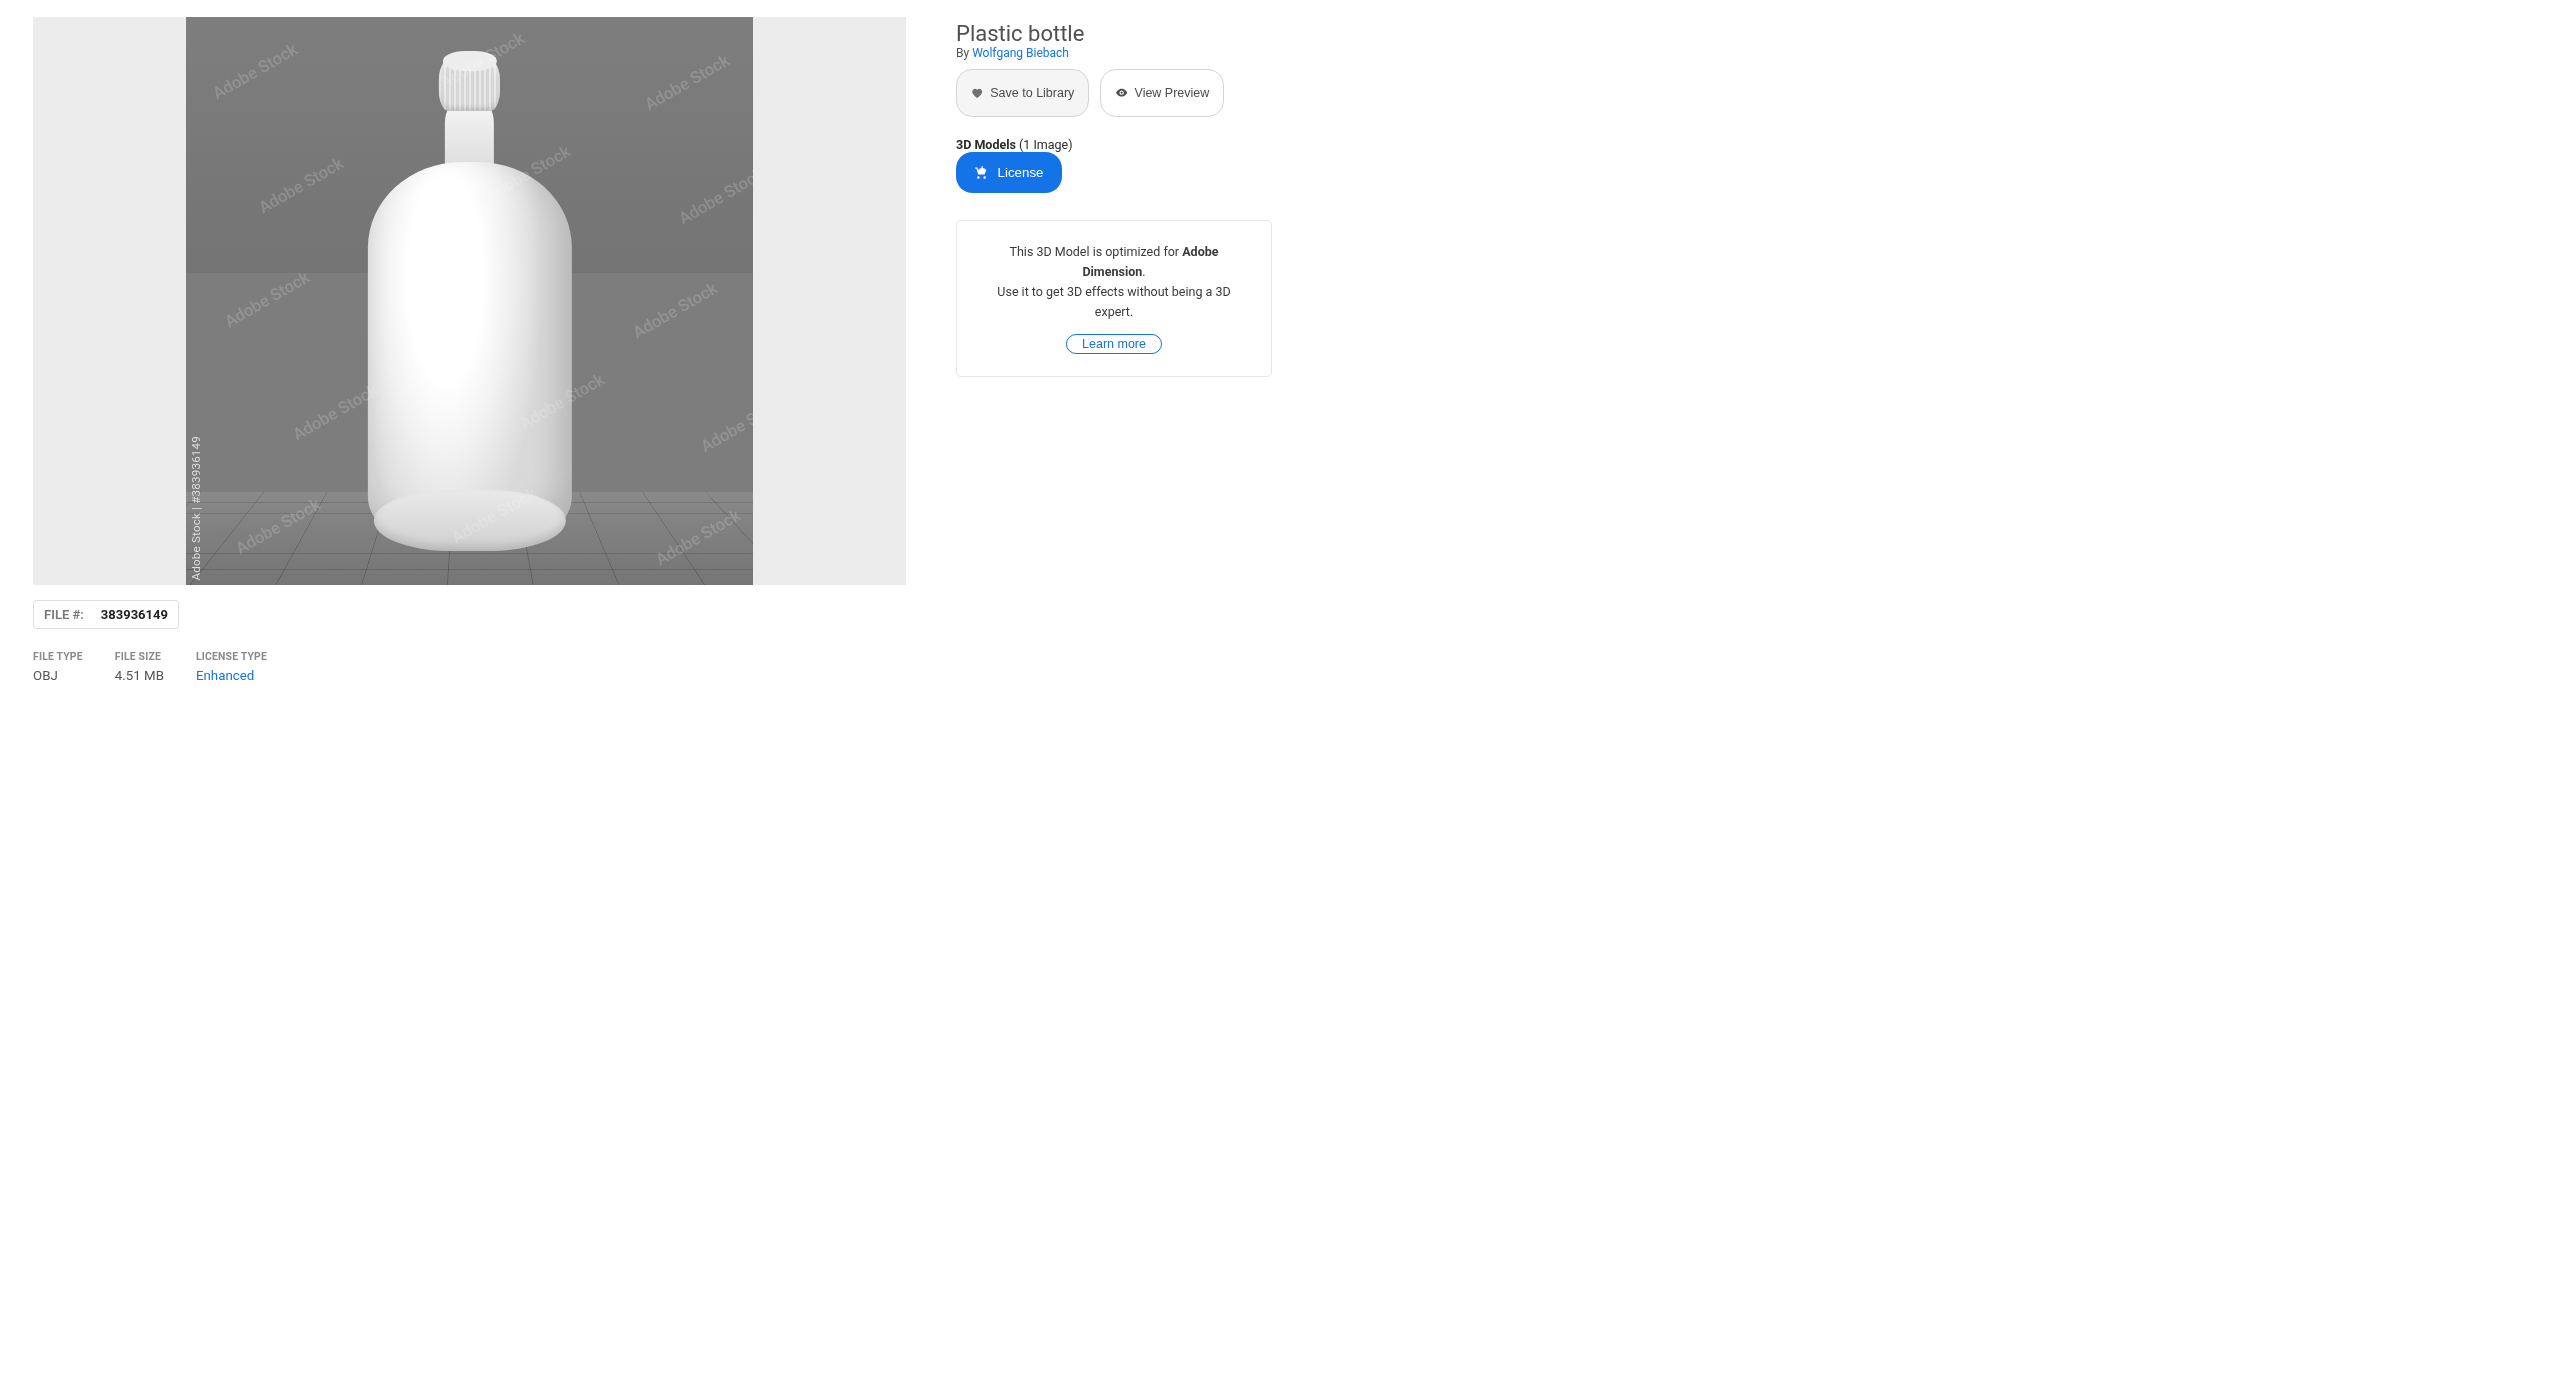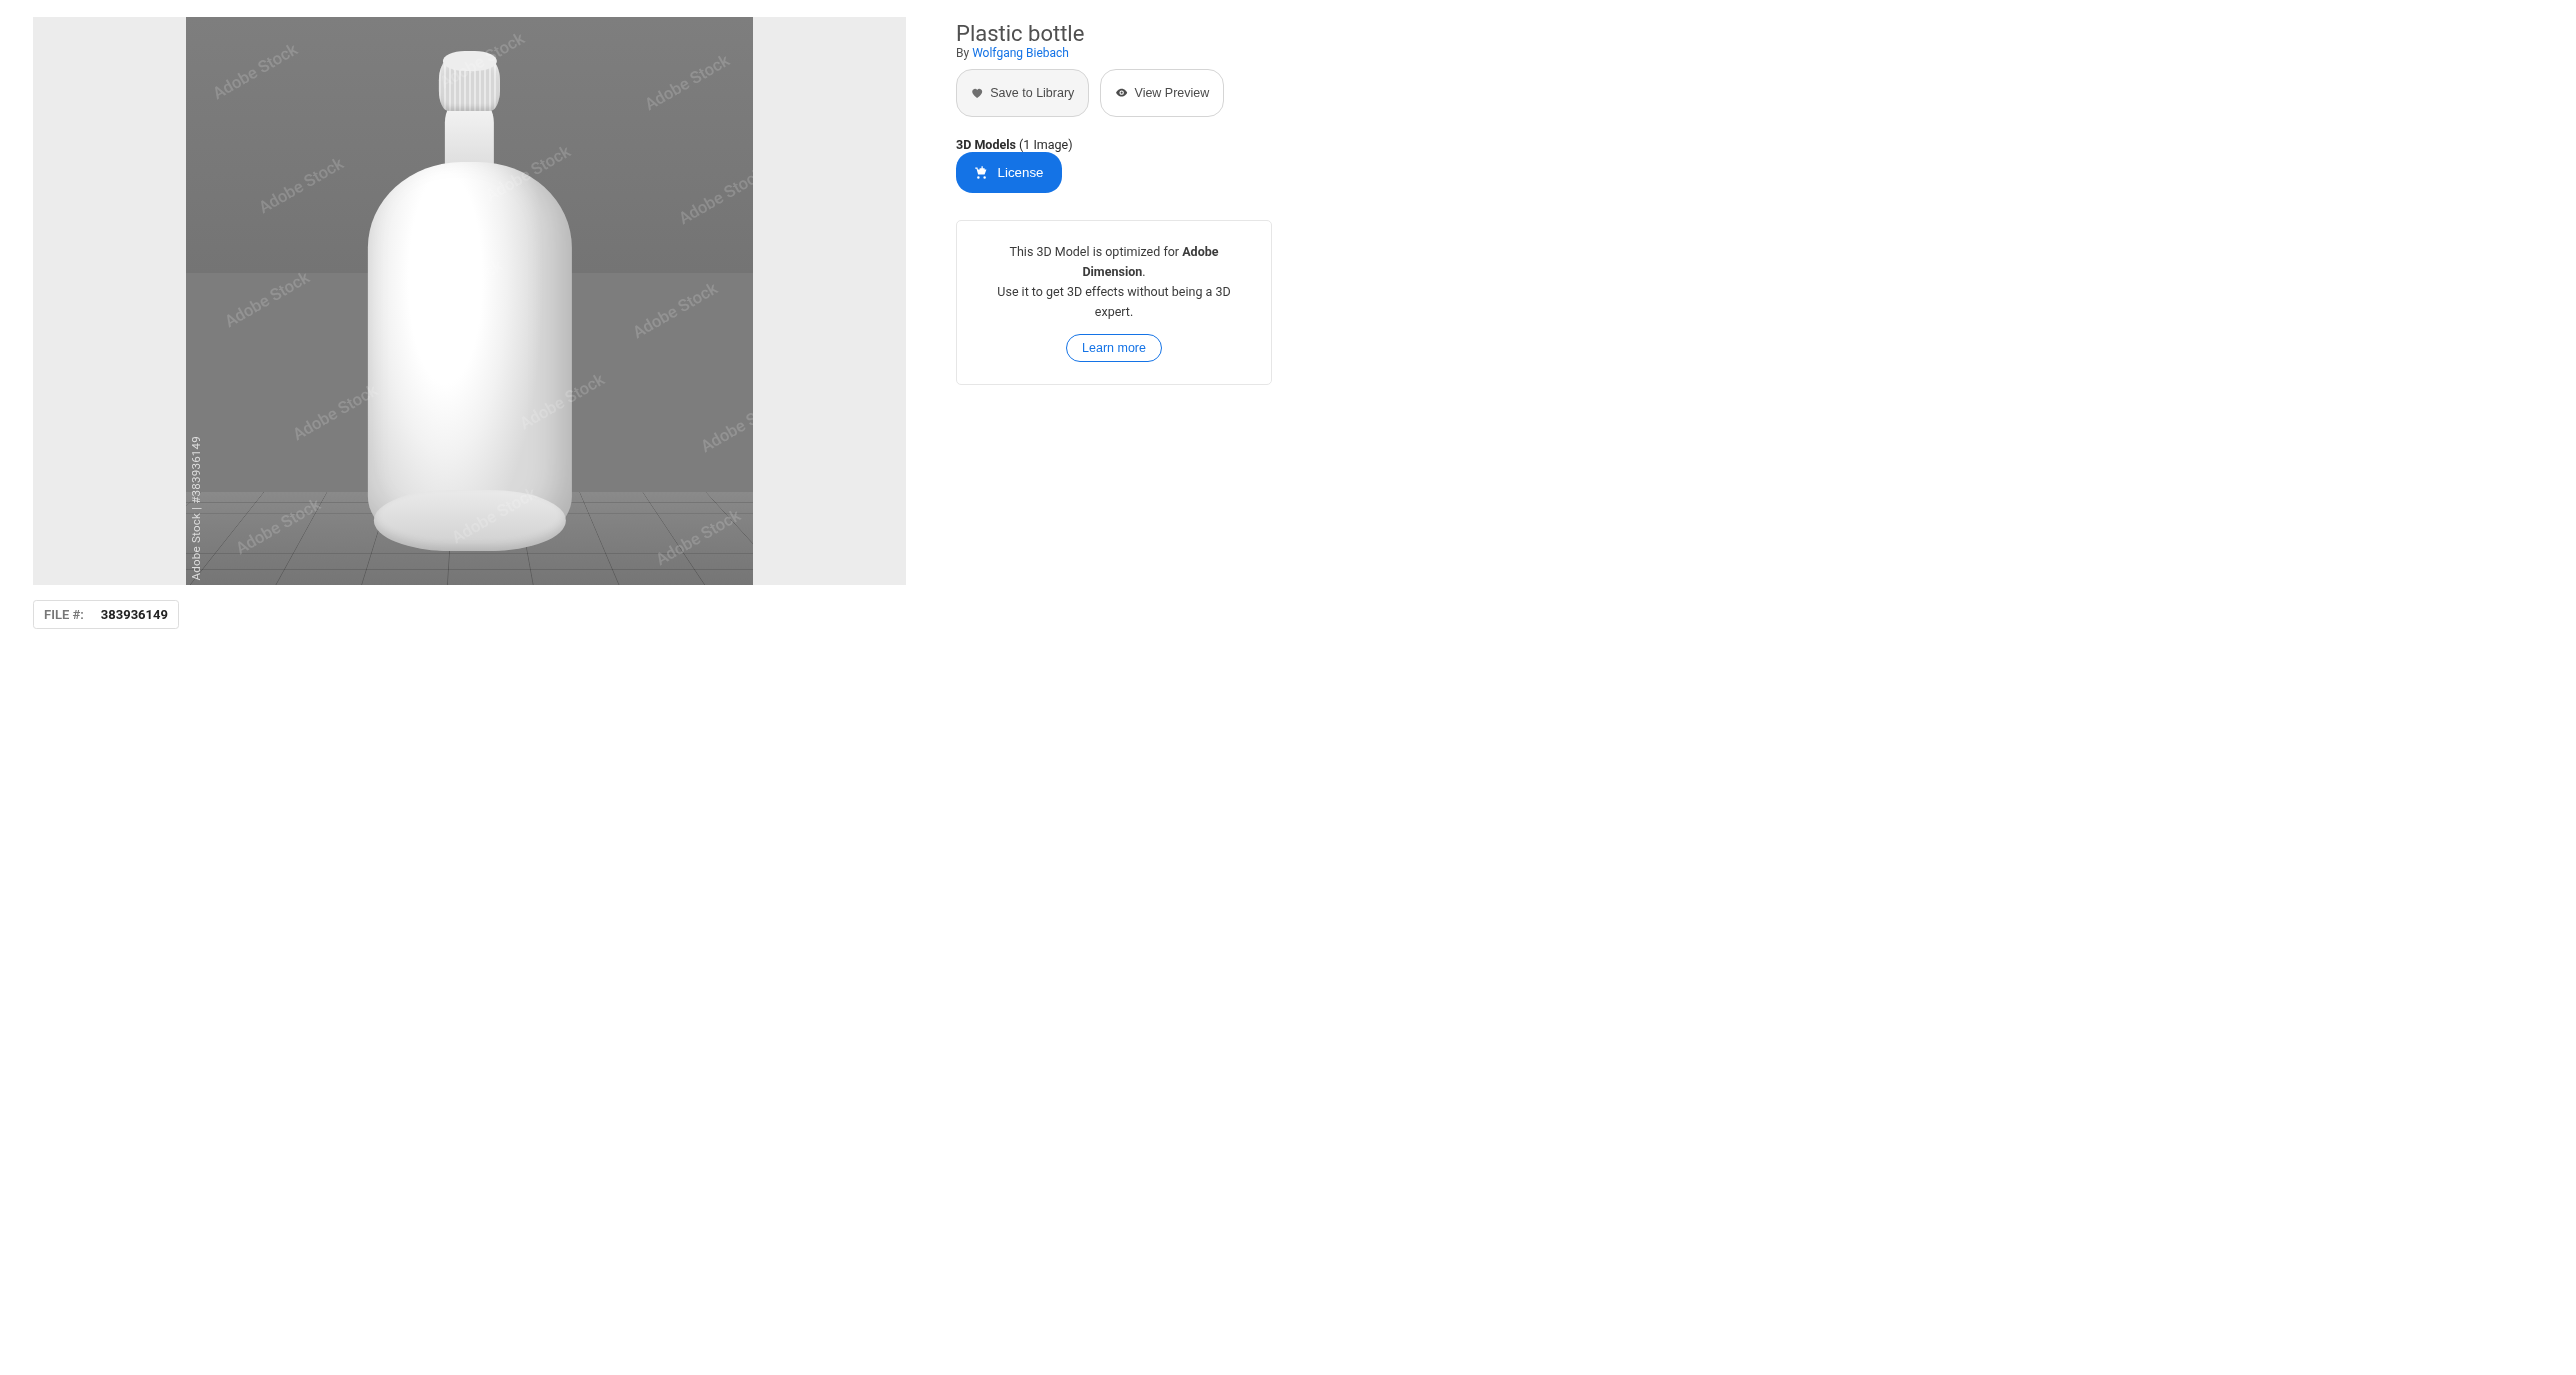--- a/index.html
+++ b/index.html
@@ -46,21 +46,21 @@
     .btn svg, .btn .ic { width:13.3px; height:13.3px; display:block; }
 
     .models-line { font-size:12.5px; }
     .models-line strong { font-weight:700; }
 
     .license-btn { display:inline-flex; align-items:center; gap:8.3px; background:#1473e6; color:#fff; border:none; height:41px; padding:0 18.3px; border-radius:16.6px; font-size:13.3px; cursor:pointer; }
     .license-btn svg { width:15px; height:15px; }
 
     .info-card { margin-top:27px; border:0.8px solid #e6e6e6; border-radius:5px; padding:21.6px 23px; text-align:center; font-size:12.5px; color:#3b3b3b; line-height:1.6; }
     .info-card strong { font-weight:700; }
-    .learn-btn { display:inline-flex; align-items:center; margin-top:11.6px; border:1.7px solid #1473e6; color:#1473e6; background:#fff; height:28px; padding:0 15px; border-radius:14px; font-size:12.5px; cursor:pointer; }
+    .learn-btn { display:inline-flex; align-items:center; margin-top:11.6px; border:1.7px solid #1473e6; color:#1473e6; background:#fff; height:20px; padding:0 15px; border-radius:14px; font-size:12.5px; cursor:pointer; }
 
     
     .under-preview { margin-top:15px; }
     .fileno-pill { display:inline-flex; align-items:center; gap:17px; border:0.8px solid #ddd; border-radius:3.3px; padding:5.8px 10px; font-size:13px; }
     .fileno-pill .lbl { color:#777; font-weight:600; }
     .fileno-pill .val { font-weight:700; color:#222; }
 
     .meta-row { display:flex; gap:32px; margin-top:21.6px; font-size:11.6px; }
     .meta-row .mlabel { color:#8a8a8a; font-weight:700; letter-spacing:0.2px; font-size:10.4px; }
     .meta-row .mval { color:#555; margin-top:5px; font-size:13.3px; }
@@ -101,20 +101,34 @@
         <div class="sidemark">Adobe Stock | #383936149</div>
       </div>
     </div>
 
     <div class="under-preview">
       <div class="fileno-pill">
         <span class="lbl">FILE #:</span>
         <span class="val">383936149</span>
       </div>
 
+      <div class="meta-row">
+        <div>
+          <div class="mlabel">FILE TYPE</div>
+          <div class="mval">OBJ</div>
+        </div>
+        <div>
+          <div class="mlabel">FILE SIZE</div>
+          <div class="mval">4.51 MB</div>
+        </div>
+        <div>
+          <div class="mlabel">LICENSE TYPE</div>
+          <div class="mval link">Enhanced</div>
+        </div>
+      </div>
     </div>
   </div>
 
   <div class="right-col">
     <h1 class="title">Plastic bottle</h1>
     <div class="byline">
       <span>By </span><a href="#">Wolfgang Biebach</a>
     </div>
 
     <div class="btn-row">

